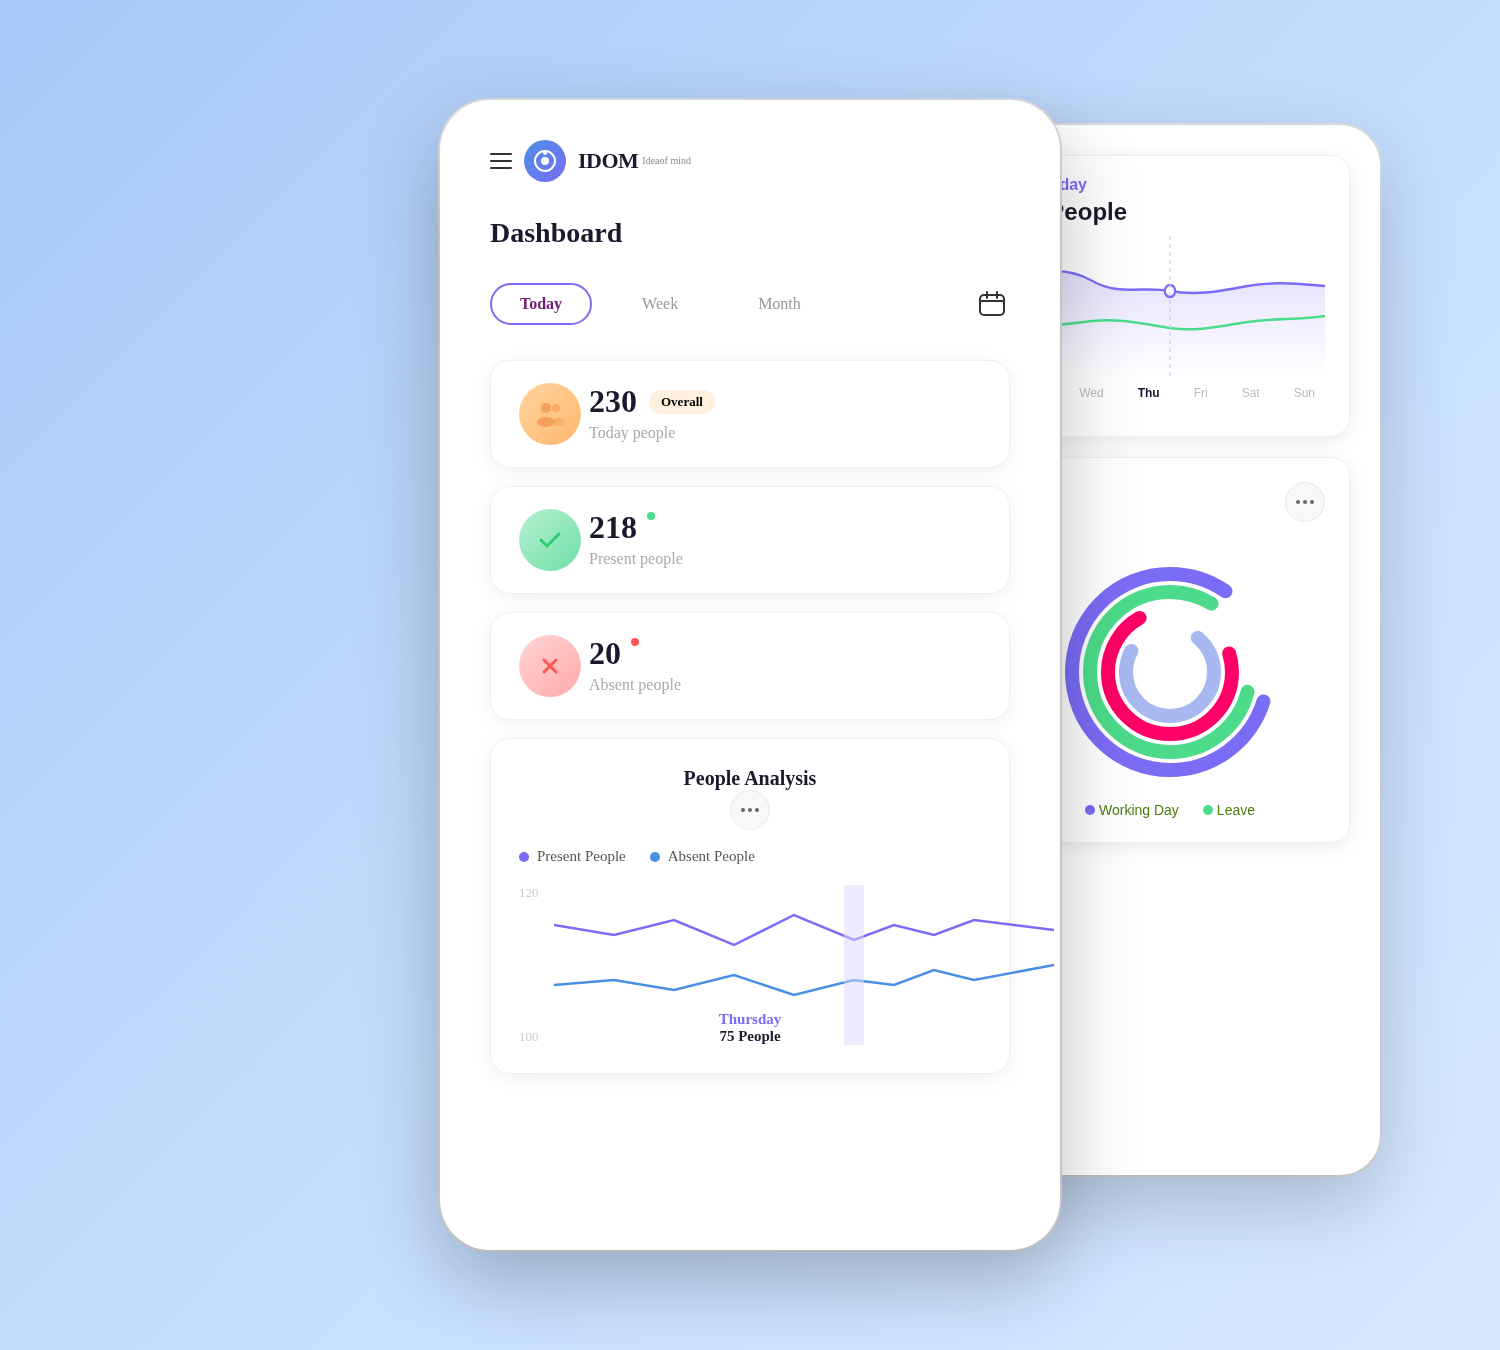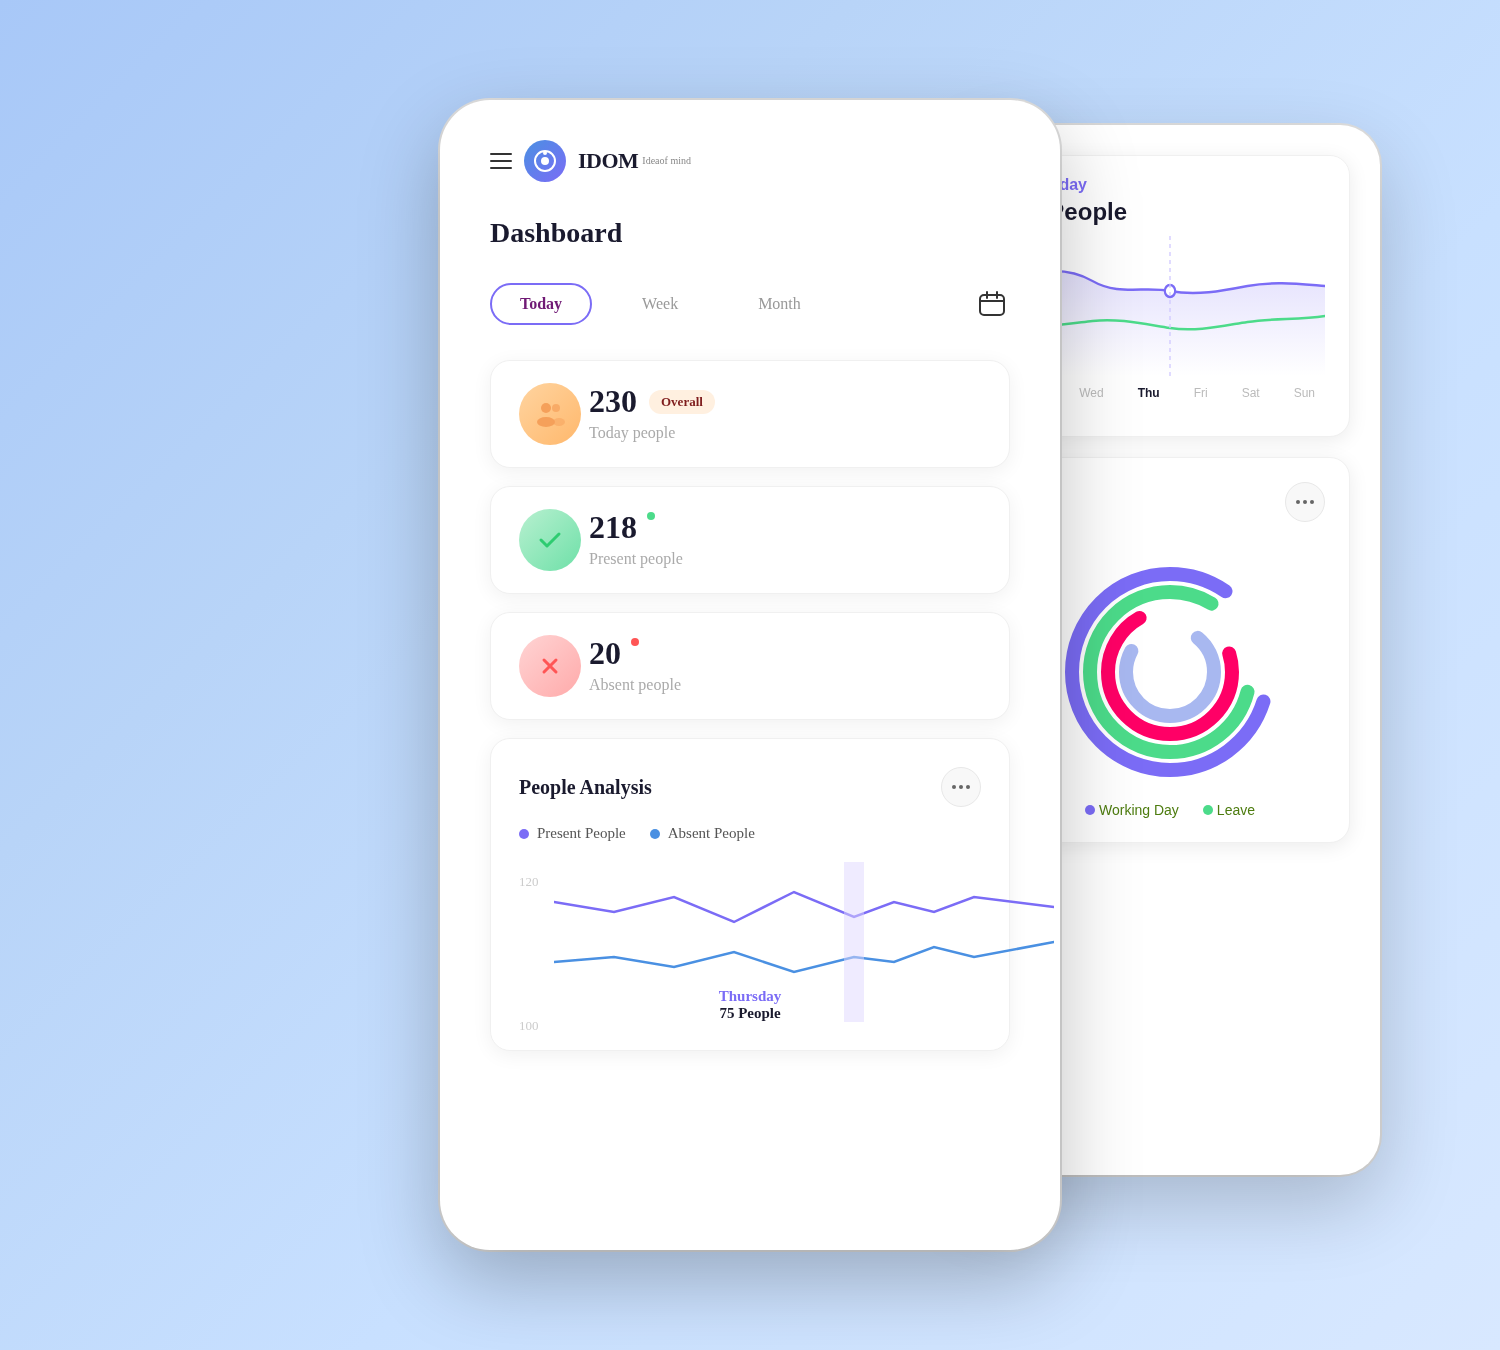--- a/index.html
+++ b/index.html
@@ -197,21 +197,21 @@
     }
 
     .stat-number {
       font-size: 32px;
       font-weight: 700;
       color: #1a1a2e;
     }
 
     .stat-badge {
       background: #fff0e0;
-      color: #7f1d1d;
+      color: #000000;
       font-size: 13px;
       font-weight: 600;
       padding: 4px 12px;
       border-radius: 20px;
     }
 
     .stat-dot {
       width: 8px;
       height: 8px;
       border-radius: 50%;
@@ -235,20 +235,21 @@
       padding: 28px;
       box-shadow: 0 4px 20px rgba(0,0,0,0.06);
       border: 1px solid #f0f0f0;
     }
 
     .analysis-header {
       display: flex;
       align-items: center;
       justify-content: space-between;
       margin-bottom: 18px;
+      flex-direction: column;
     }
 
     .analysis-title {
       font-size: 20px;
       font-weight: 700;
       color: #1a1a2e;
     }
 
     .more-btn {
       width: 40px;
@@ -293,21 +294,21 @@
 
     
     .chart-area {
       position: relative;
       height: 160px;
     }
 
     .chart-y-labels {
       position: absolute;
       left: 0;
-      top: 12px;
+      top: 0;
       display: flex;
       flex-direction: column;
       justify-content: space-between;
       height: 100%;
       color: #ccc;
       font-size: 13px;
     }
 
     .chart-svg {
       position: absolute;

